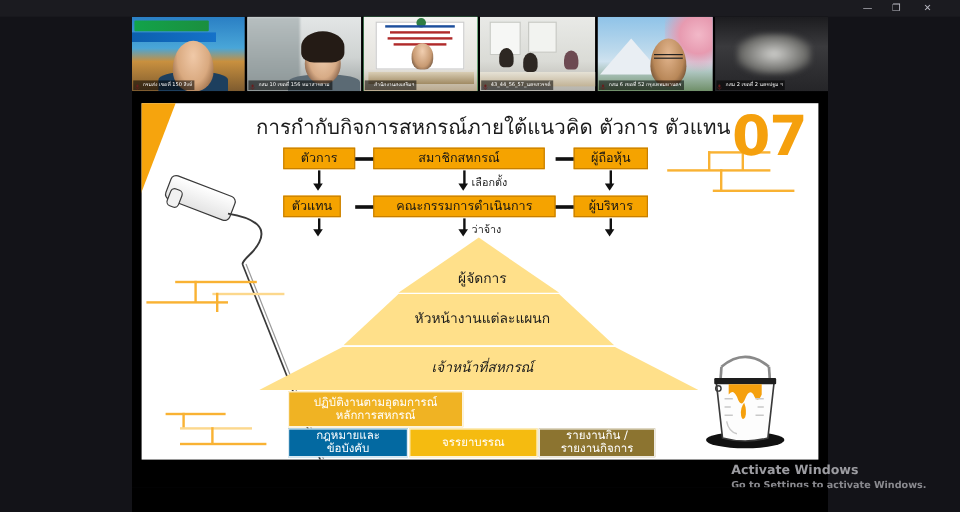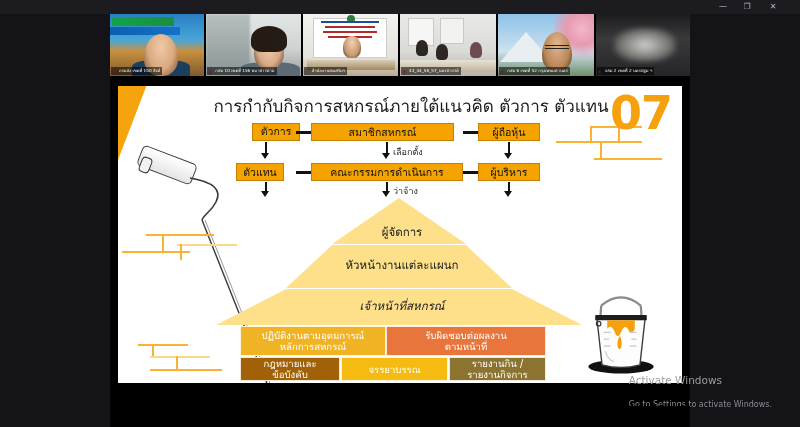--- a/index.html
+++ b/index.html
@@ -229,21 +229,21 @@
   }
 
   
   #flow { position: absolute; left: 118px; top: 37px; width: 330px; height: 70px; }
   .fbox {
     position: absolute; height: 18px;
     background: #f5a300; border: 1px solid #c77f00;
     color: #141414; font-size: 10.5px; line-height: 16px;
     text-align: center; white-space: nowrap;
   }
-  .fb-r1c1 { left: 16px;   top: 0px;  width: 48px; font-family: Liberation Serif, serif; }
+  .fb-r1c1 { left: 0px;   top: 0px;  width: 60px; }
   .fb-r1c2 { left: 75px;  top: 0px;  width: 143px; }
   .fb-r1c3 { left: 242px; top: 0px;  width: 62px; }
   .fb-r2c1 { left: 0px;   top: 40px; width: 48px; }
   .fb-r2c2 { left: 75px;  top: 40px; width: 152px; }
   .fb-r2c3 { left: 242px; top: 40px; width: 62px; }
 
   .hconn { position: absolute; height: 2.5px; background: #111; top: 8px; }
   .hc1 { left: 60px;  width: 15px; }
   .hc2 { left: 227px; width: 15px; }
   .hconn2 { position: absolute; height: 2.5px; background: #111; top: 48px; }
@@ -290,34 +290,34 @@
   
   #blocks { position: absolute; left: 122px; top: 240px; width: 306px; height: 52px; }
   .blk {
     position: absolute; display: flex; align-items: center; justify-content: center;
     text-align: center; font-size: 9.6px; line-height: 11px;
     white-space: pre-line; font-family: "DejaVu Sans", sans-serif;
     border: 1px solid rgba(255,255,255,.85);
   }
   .b-a { left: 0px;   top: 0px;  width: 146px; height: 30px; background: #f0b323; color: #ffffff; }
   .b-b { left: 146px; top: 0px;  width: 160px; height: 30px; background: #e8763c; color: #ffffff; }
-  .b-c { left: 0px;   top: 31px; width: 100px; height: 24px; background: #a16207; color: #ffffff; }
+  .b-c { left: 0px;   top: 31px; width: 100px; height: 24px; background: #0369a1; color: #ffffff; }
   .b-d { left: 101px; top: 31px; width: 107px; height: 24px; background: #f5bb10; color: #ffffff; }
   .b-e { left: 209px; top: 31px; width: 97px;  height: 24px; background: #8c7430; color: #ffffff; }
 
   
   #bucket { position: absolute; right: 18px; bottom: 6px; width: 86px; height: 86px; }
 
   
   #watermark {
     position: absolute; right: 28px; bottom: 18px;
-    text-align: left; color: #8a8a8f; pointer-events: none;
+    text-align: left; color: #8a8a8f; pointer-events: none; font-weight: bold;
   }
   #wm-title { font-size: 10.5px; color: #9c9ca1; }
-  #wm-sub   { font-size: 8px; color: #8a8a8f; margin-top: 14px; }
+  #wm-sub   { font-size: 8px; color: #8a8a8f; margin-top: 2px; }
 
   #bottom-bar {
     position: absolute; left: 110px; top: 406px; width: 580px; height: 21px;
     background: #000;
   }
 </style>
 </head>
 <body>
 
 <div id="app-window">
@@ -503,22 +503,20 @@
         <div class="trap t1"></div>
         <div class="pyr-label" style="top:58px;">หัวหน้างานแต่ละแผนก</div>
 
         <div class="trap t2"></div>
         <div class="pyr-label" style="top:99px;font-style:italic;">เจ้าหน้าที่สหกรณ์</div>
       </div>
 
       <div id="blocks">
         <div class="blk b-a">ปฏิบัติงานตามอุดมการณ์
 หลักการสหกรณ์</div>
-        <div class="blk b-b">รับผิดชอบต่อผลงาน
-ตามหน้าที่</div>
         <div class="blk b-c">กฎหมายและ
 ข้อบังคับ</div>
         <div class="blk b-d">จรรยาบรรณ</div>
         <div class="blk b-e">รายงานกิน /
 รายงานกิจการ</div>
       </div>
 
       <svg id="bucket" viewBox="0 0 100 100">
         <ellipse cx="50" cy="88" rx="38" ry="8" fill="#111111"></ellipse>
         <path d="M22 32 L28 86 Q50 92 72 86 L78 32 Z" fill="#fdfdfd" stroke="#3a3a3a" stroke-width="1.6"></path>

